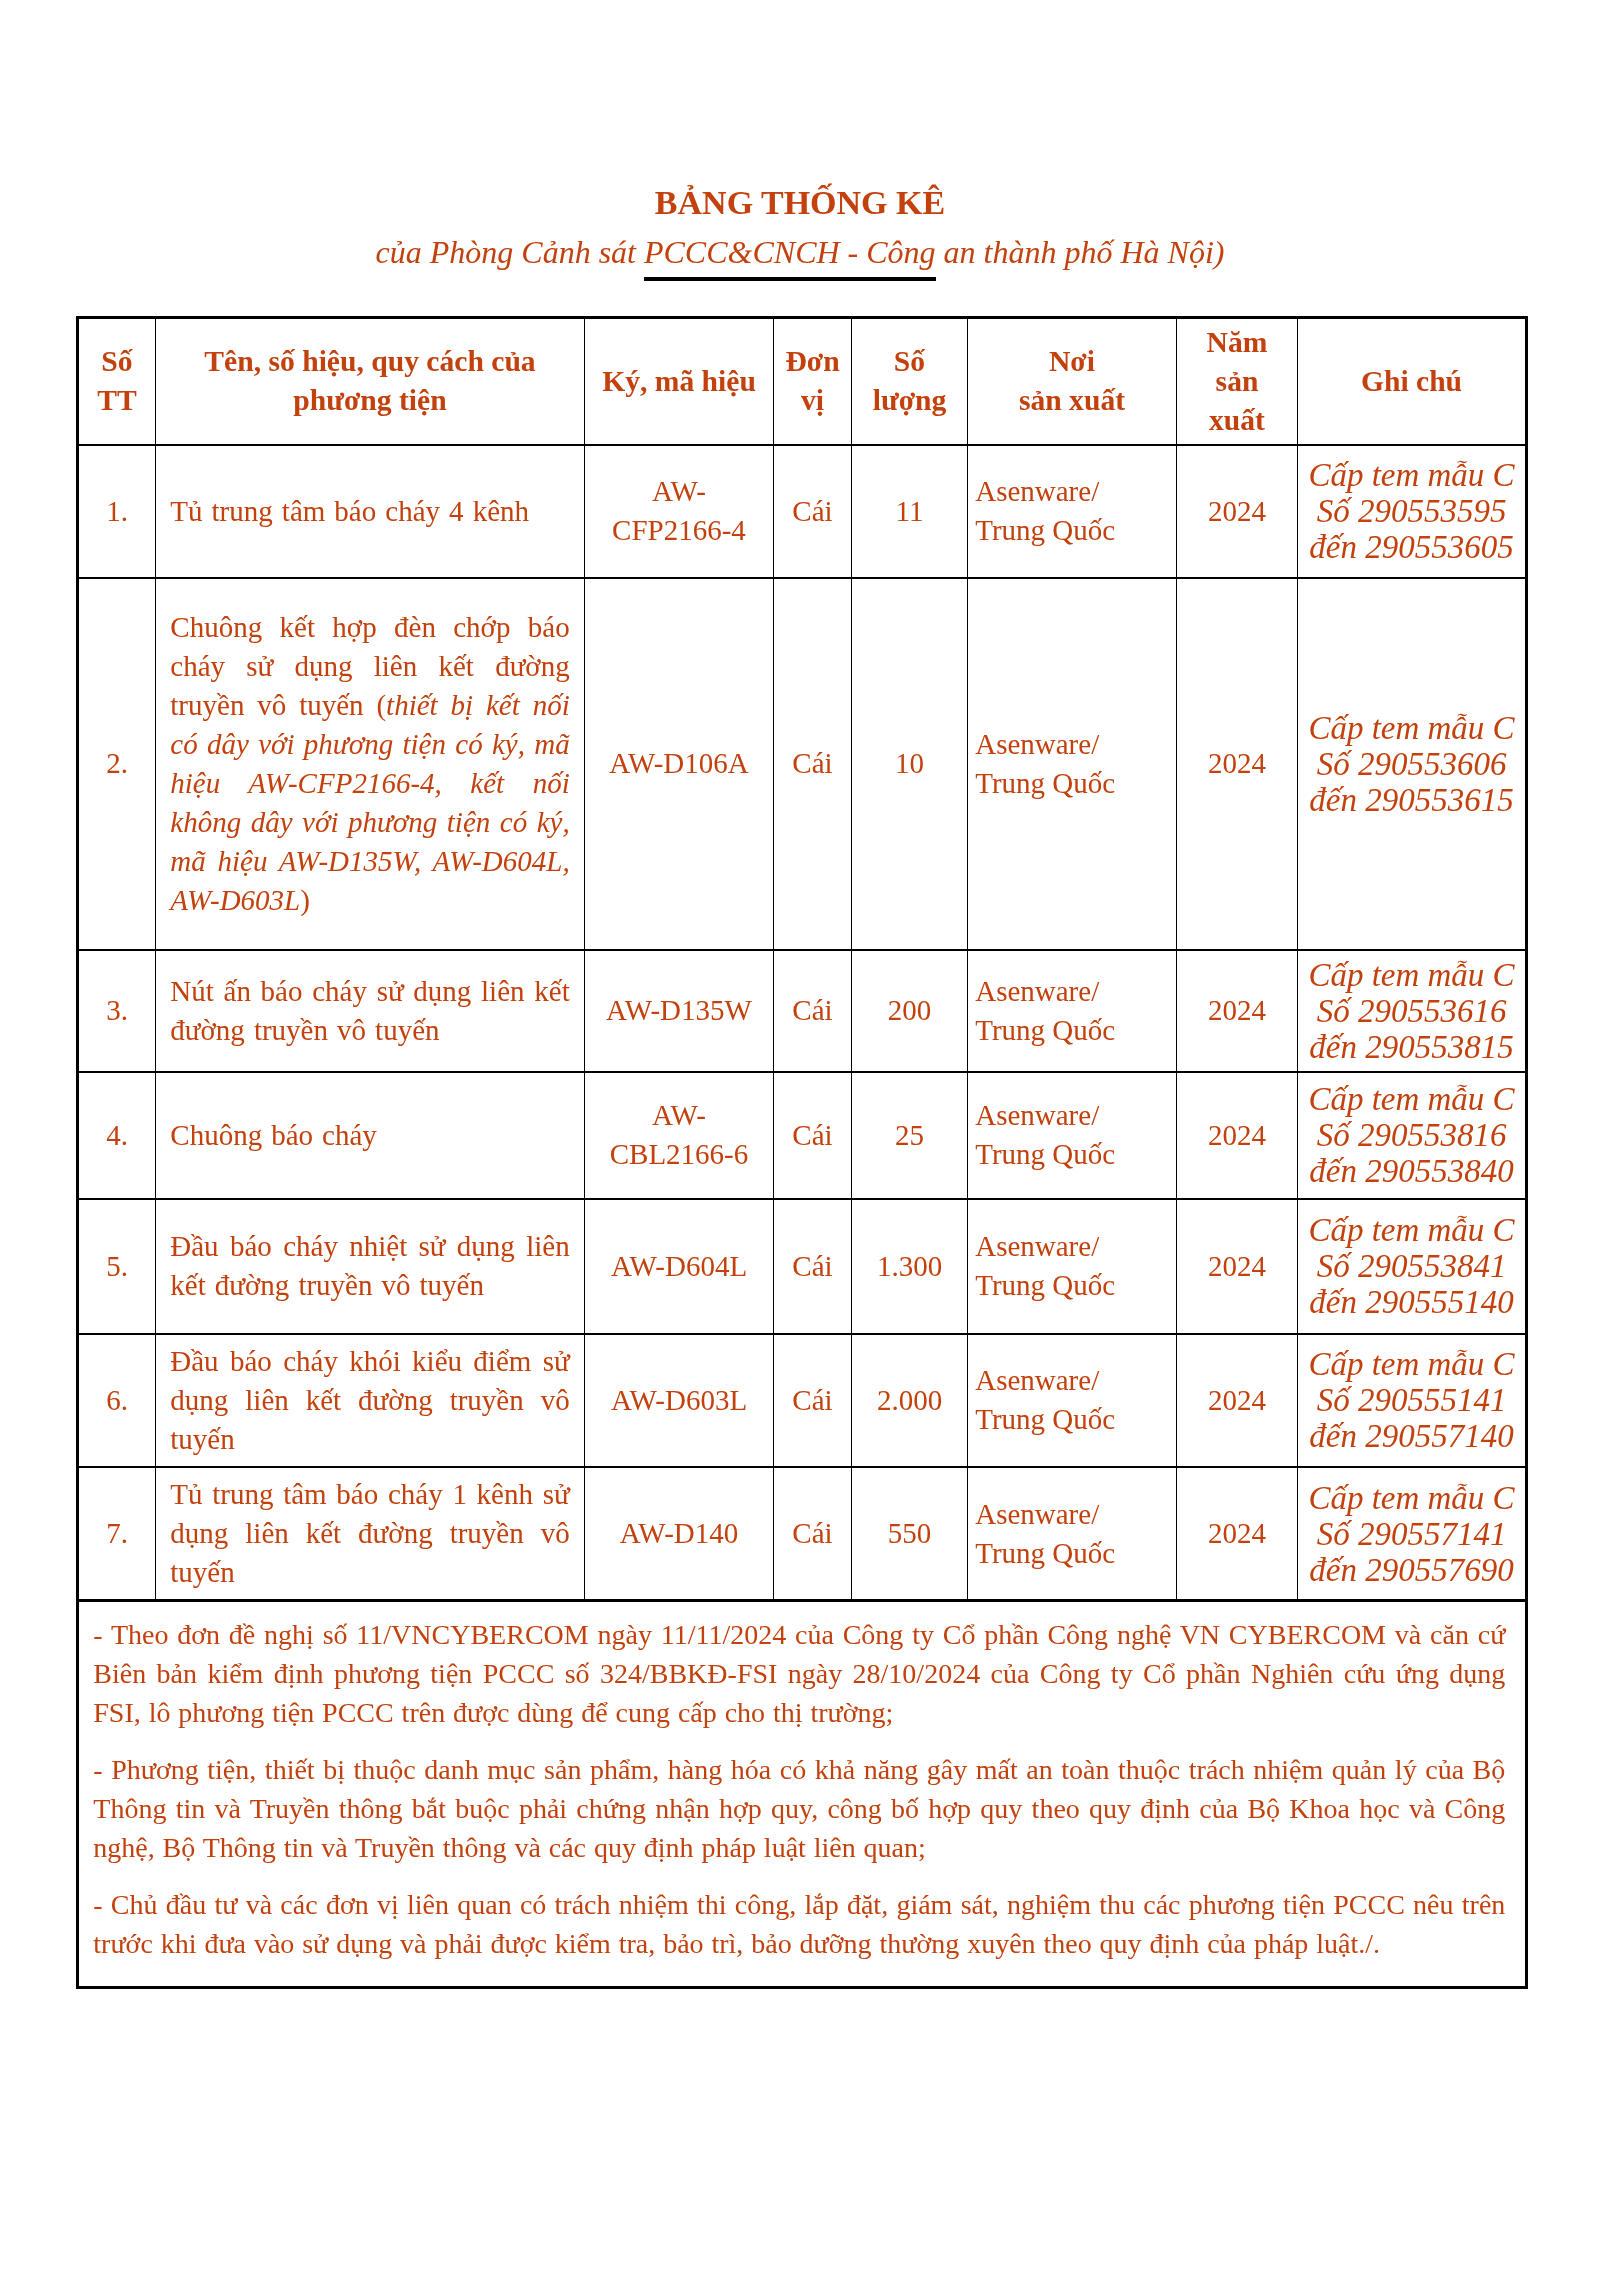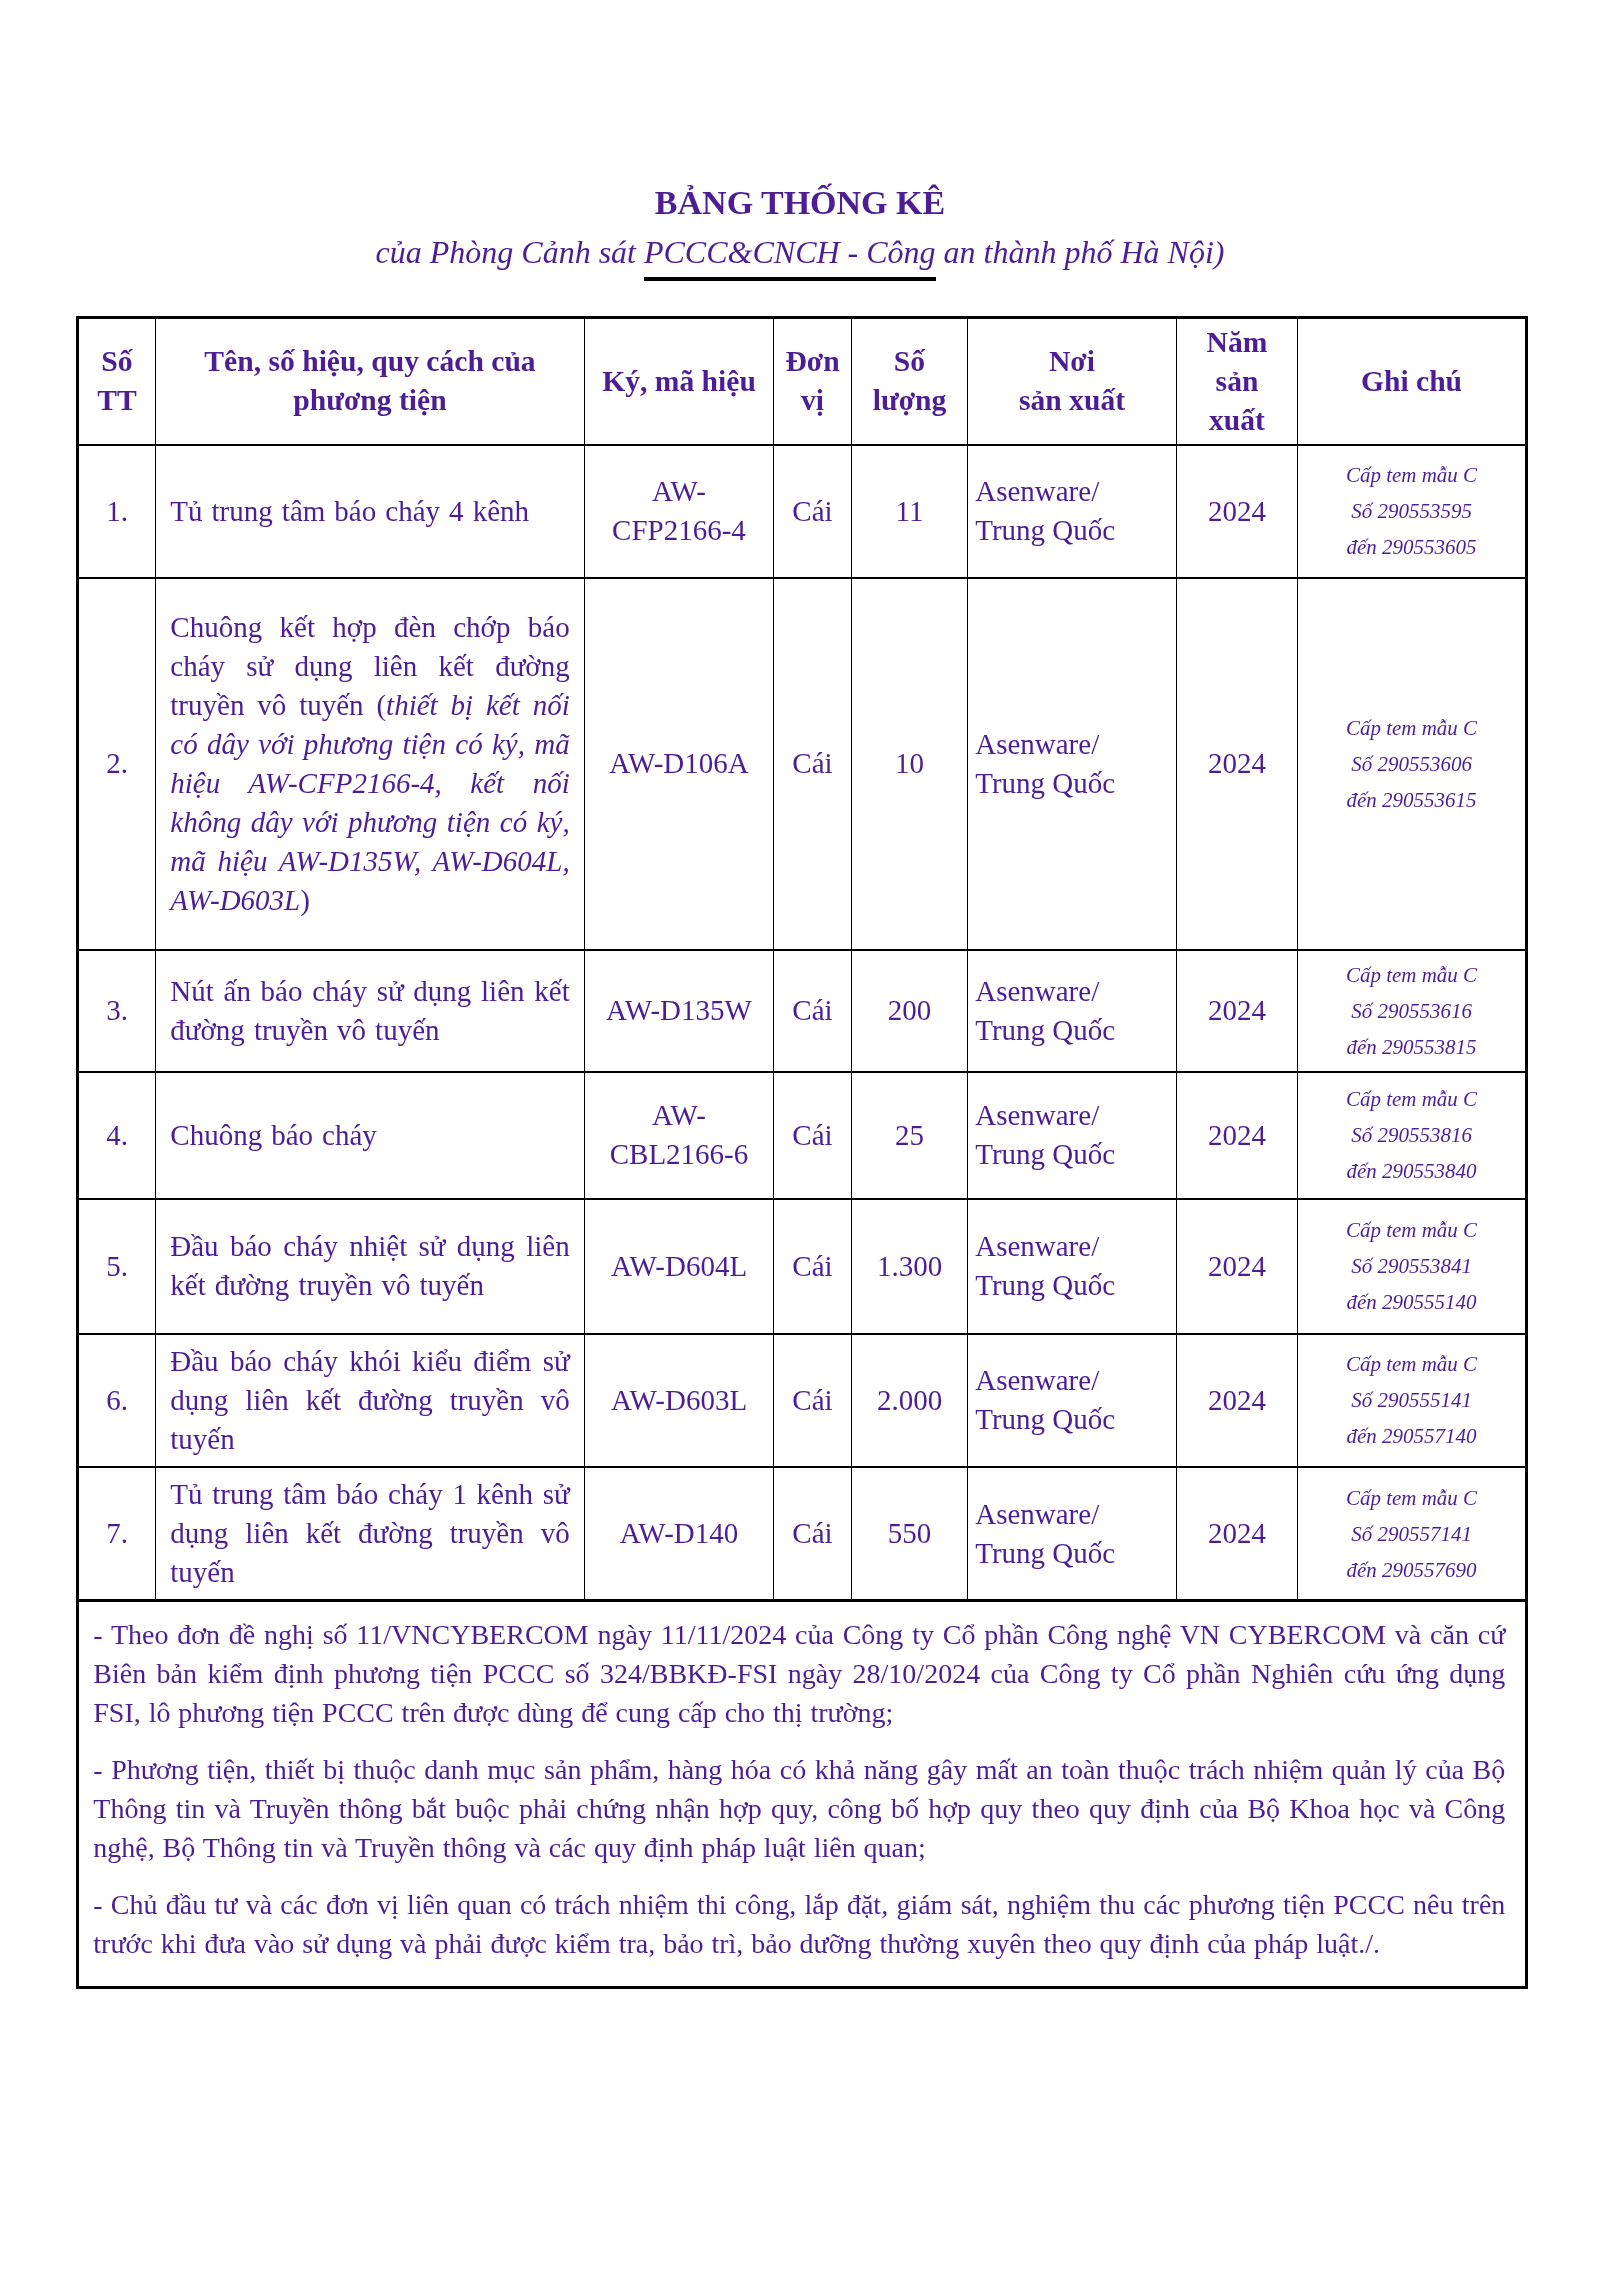--- a/index.html
+++ b/index.html
@@ -5,21 +5,21 @@
   html, body {
     margin: 0;
     padding: 0;
     background: #ffffff;
   }
   .page {
     position: relative;
     width: 1621px;
     height: 2293px;
     background: #ffffff;
-    color: #4c1d95;
+    color: #c2410c;
     font-family: "Liberation Serif", "DejaVu Serif", serif;
     overflow: hidden;
   }
   .header-block {
     padding-top: 179px;
     width: 1448px;
     margin-left: 76px;
     text-align: center;
   }
   .title-line {
@@ -88,21 +88,21 @@
     word-spacing: 1.8px;
   }
   td.c-code { text-align: center; white-space: pre-line; }
   td.c-unit { text-align: center; }
   td.c-qty { text-align: center; }
   td.c-origin { text-align: left; white-space: pre-line; }
   td.c-year { text-align: center; }
   td.c-note {
     text-align: center;
     font-style: italic;
-    font-size: 21px;
+    font-size: 33px;
     line-height: 36px;
     white-space: pre-line;
     padding: 1.8px 3.6px;
   }
   .name-italic { font-style: italic; }
   tr.r-head { height: 115px; }
   tr.r1 { height: 133px; }
   tr.r2 { height: 372px; }
   tr.r3 { height: 122px; }
   tr.r4 { height: 127px; }

